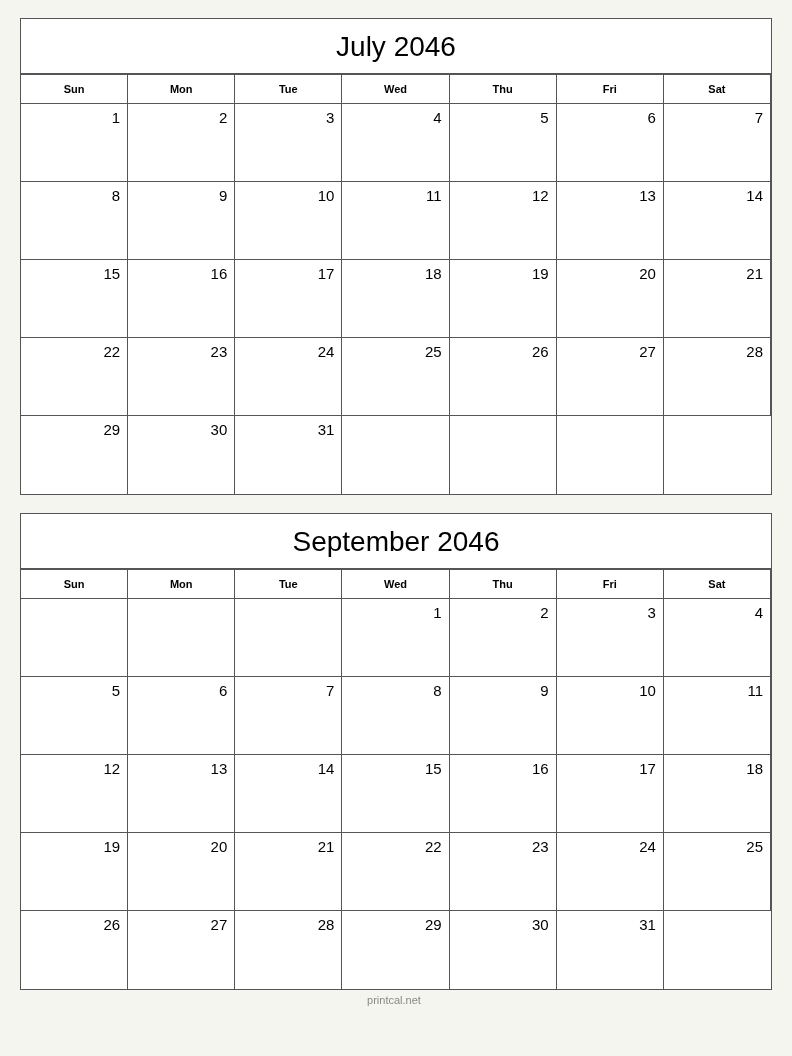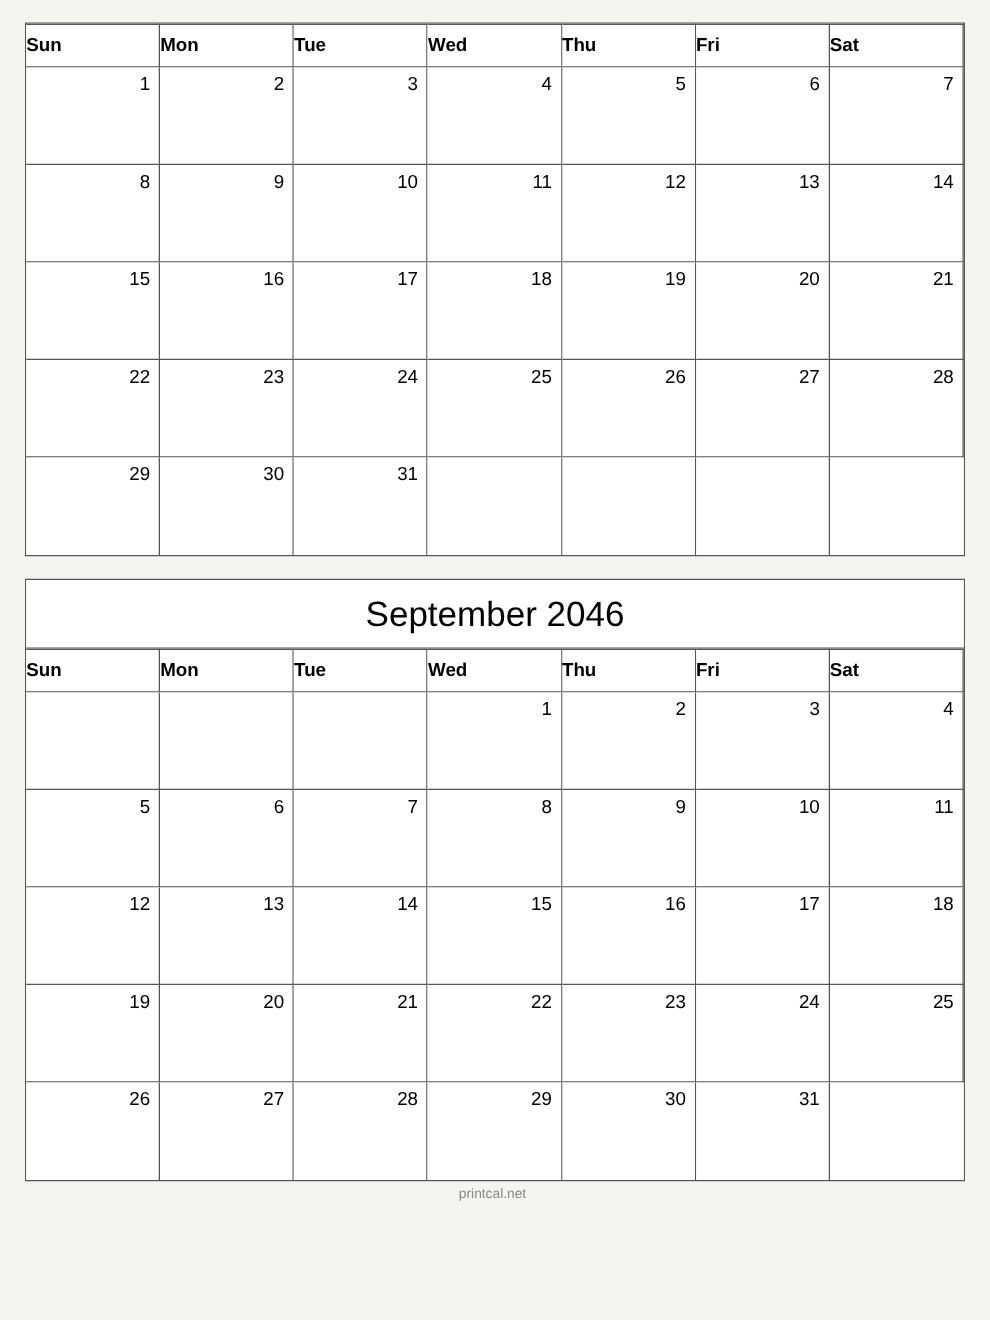--- a/index.html
+++ b/index.html
@@ -26,21 +26,22 @@
       padding: 12px 0 10px 0;
       border-bottom: 1.5px solid #555;
       background: #fff;
     }
     .calendar-grid {
       display: grid;
       grid-template-columns: repeat(7, 1fr);
       border-top: none;
     }
     .day-header {
-      font-size: 15px;
+      text-align: center;
+      font-size: 11px;
       font-weight: bold;
       padding: 8px 0;
       border-right: 1px solid #555;
       border-bottom: 1px solid #555;
       border-top: 1px solid #555;
       background: #fff;
     }
     .day-header:last-child {
       border-right: none;
     }
@@ -67,20 +68,21 @@
       font-size: 11px;
       color: #888;
       margin-top: -14px;
       padding-right: 4px;
     }
   </style>
 </head>
 <body>
 
 <div class="calendar">
+  <div class="calendar-title">July 2046</div>
   <div class="calendar-grid">
 
     <div class="day-header">Sun</div>
     <div class="day-header">Mon</div>
     <div class="day-header">Tue</div>
     <div class="day-header">Wed</div>
     <div class="day-header">Thu</div>
     <div class="day-header">Fri</div>
     <div class="day-header">Sat</div>
 

